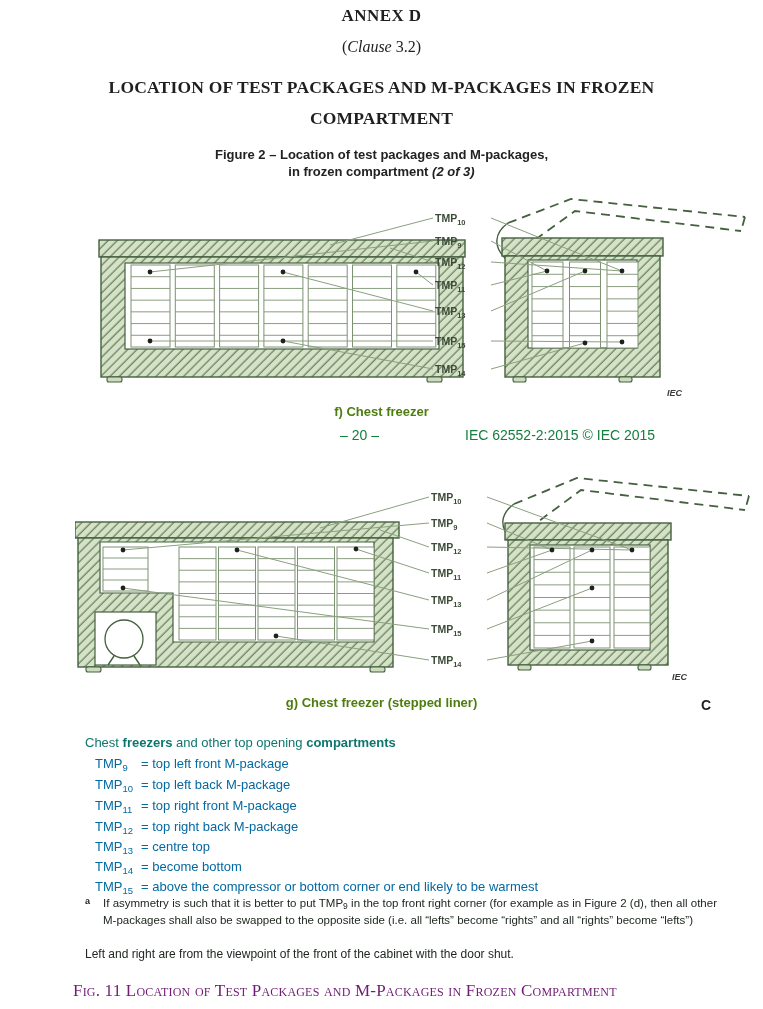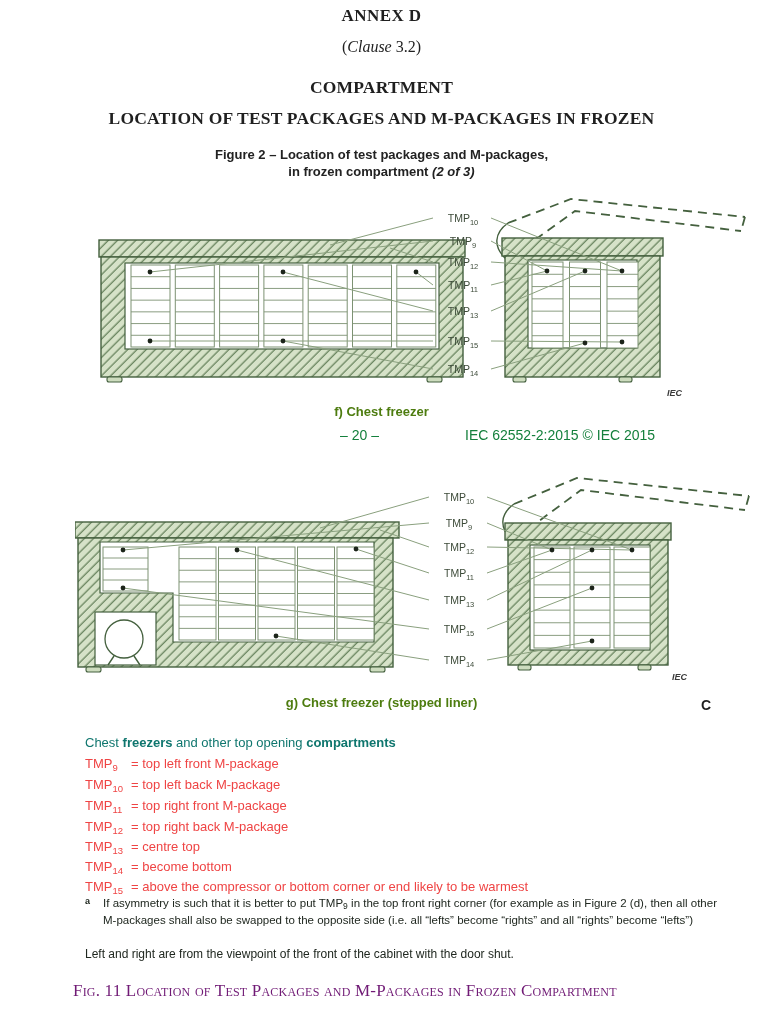--- a/index.html
+++ b/index.html
@@ -29,37 +29,37 @@
   .foot{fill:#cddcbe;stroke:#44603e;stroke-width:1.1;}
   .comp{fill:#ffffff;stroke:#44603e;stroke-width:1.3;}
   .ln{fill:none;stroke:#44603e;stroke-width:1.4;}
   .dash{stroke-dasharray:9 6;stroke-width:1.8;}
   .leader{stroke:#8aa07e;stroke-width:1;}
   .pkg{fill:#ffffff;stroke:#7d9273;stroke-width:1;}
   .pkr{stroke:#7d9273;stroke-width:.9;}
   .dot{fill:#1c241a;}
 
   .tmp-label{
-    position:absolute;width:56px;font-size:10.5px;font-weight:normal;
-    color:#3c4a38;line-height:14px;white-space:nowrap;text-align:center;
+    position:absolute;width:56px;font-size:10.5px;font-weight:bold;
+    color:#3c4a38;line-height:14px;white-space:nowrap;
   }
   .tmp-label sub{font-size:7.5px;vertical-align:-3px;}
   .iec-credit{position:absolute;font-size:9px;font-style:italic;font-weight:bold;color:#3a3a3a;}
 
   .subfig-caption{font-weight:bold;font-size:13px;color:#4d7c0f;}
   .cap-f{top:404px;}
   .cap-g{top:695px;}
   .runhdr{top:427px;font-size:14px;color:#15803d;}
   .page-num{left:340px;}
   .doc-ref{left:465px;}
   .chg-marker{left:701px;top:697px;font-weight:bold;font-size:14px;}
 
   .defs-heading{left:85px;top:735px;font-size:13px;color:#0f766e;}
   .defs-heading b{font-weight:bold;}
-  .def-row{position:absolute;left:85px;font-size:13px;color:#ef4444;white-space:nowrap;}
+  .def-row{position:absolute;left:95px;font-size:13px;color:#0369a1;white-space:nowrap;}
   .tmp-term{display:inline-block;width:46px;}
   .def-row sub,.tmp-term sub{font-size:9.5px;vertical-align:-3px;}
 
   .footnote{left:85px;top:896px;width:632px;font-size:11.5px;line-height:14px;
     color:#202820;text-align:justify;}
   .footnote .marker{position:absolute;left:0;top:-2px;font-size:9px;font-weight:bold;}
   .footnote .body{display:block;margin-left:18px;}
   .footnote sub{font-size:8.5px;vertical-align:-2px;}
   .viewpoint{left:85px;top:947px;font-size:12px;color:#202820;}
 
@@ -68,22 +68,22 @@
     letter-spacing:.2px;white-space:nowrap;}
 </style>
 </head>
 <body>
 
 <div class="page">
 
   <div class="abs ctr serif annex-title">ANNEX D</div>
   <div class="abs ctr serif clause-line"><span>(</span><span class="it">Clause</span><span> 3.2)</span></div>
   <div class="abs ctr serif main-title">
+    <div>LOCATION OF TEST PACKAGES AND M-PACKAGES IN FROZEN</div>
     <div>COMPARTMENT</div>
-    <div>LOCATION OF TEST PACKAGES AND M-PACKAGES IN FROZEN</div>
   </div>
 
   <div class="abs ctr fig2-caption">
     <div>Figure 2 – Location of test packages and M-packages,</div>
     <div><span>in frozen compartment </span><span class="it">(2 of 3)</span></div>
   </div>
 
   <div class="figure fig-f">
     <svg id="svg-f" width="678" height="212" viewBox="0 0 678 212">
       <defs>

